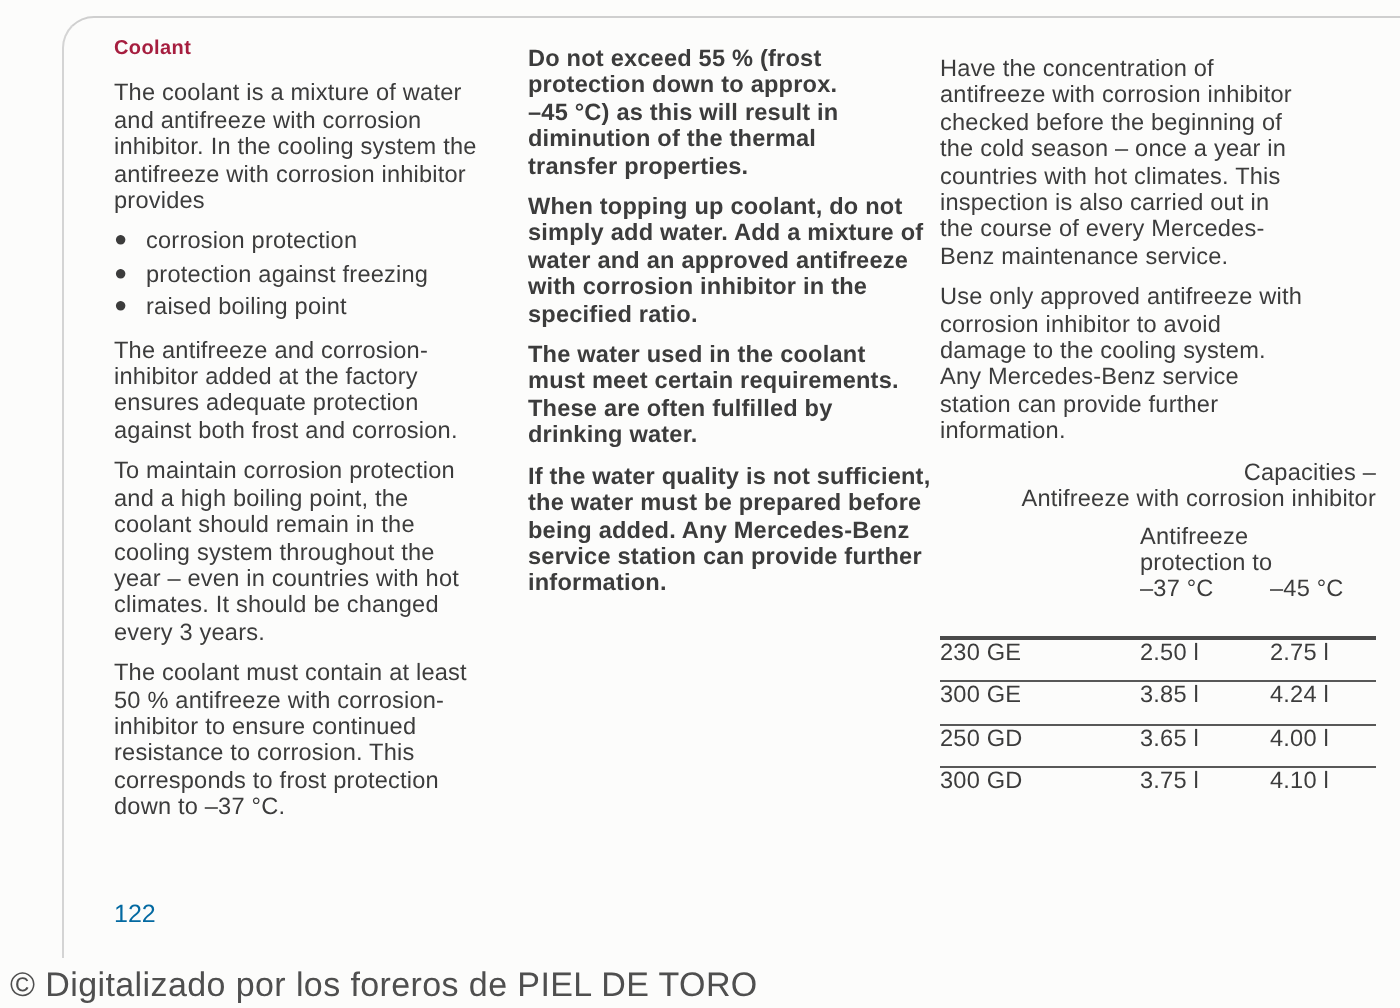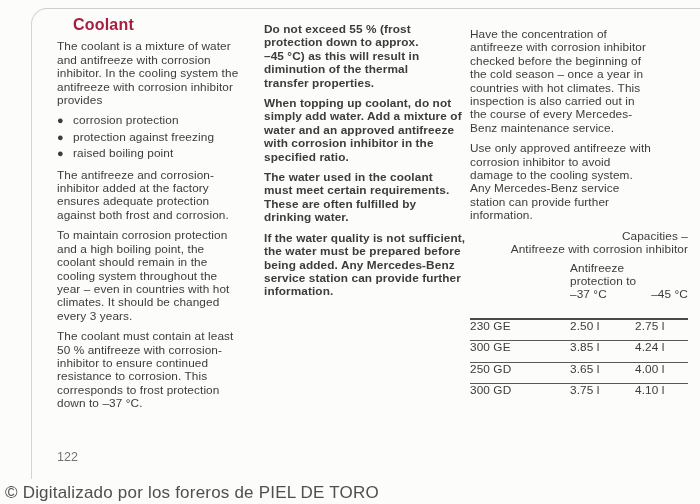--- a/index.html
+++ b/index.html
@@ -13,41 +13,41 @@
   .page-edge{
     position:absolute;left:31px;top:8px;width:700px;height:470px;
     border-top:1px solid #cfcfcf;border-left:1px solid #d4d4d4;
     border-top-left-radius:16px;pointer-events:none;
   }
   .col{position:absolute;font-size:11.8px;line-height:13.4px;letter-spacing:.1px;}
   .col1{left:57px;top:18px;width:206px;}
   .col2{left:264px;top:23px;width:205px;font-weight:bold;}
   .col3{left:470px;top:28px;width:218px;}
   .heading{
-    color:#a61e3f;font-weight:bold;font-size:16px;margin:0 0 9px 16px;
+    color:#a61e3f;font-weight:bold;font-size:10px;margin:0 0 9px 0;
     letter-spacing:.2px;
   }
   .para{white-space:pre;margin:0 0 7px 0;}
   .bullets{margin:2px 0 8px 0;}
   .bullet-item{display:flex;margin:0 0 3px 0;}
   .bullet-dot{width:16px;flex:0 0 16px;font-size:11px;}
   .cap-head{white-space:pre;margin:2px 0 5px 0;text-align:right;}
   
   .ctable{width:218px;}
   .thead{display:grid;grid-template-columns:100px 65px 1fr;margin-bottom:16px;}
   .thead-label{white-space:pre;}
   .tcol-label{white-space:pre;}
-  .thead .c3{align-self:end;text-align:right;}
+  .thead .c3{align-self:end;}
   .trow{
     display:grid;grid-template-columns:100px 65px 1fr;
     border-top:1.5px solid #585858;
     padding:0 0 7px 0;
   }
   .trow.first{border-top-width:2px;border-top-color:#4a4a4a;}
-  .page-number{position:absolute;left:57px;top:450px;font-size:12.5px;color:#737373;}
+  .page-number{position:absolute;left:57px;top:450px;font-size:12.5px;color:#0369a1;}
   .watermark{position:absolute;left:5px;top:483px;font-size:17px;color:#4f4f4f;letter-spacing:.2px;}
 </style>
 </head>
 <body>
 
 <div class="page-edge"></div>
 
 <div class="col col1">
   <div class="heading">Coolant</div>
   <div class="para">The coolant is a mixture of water

